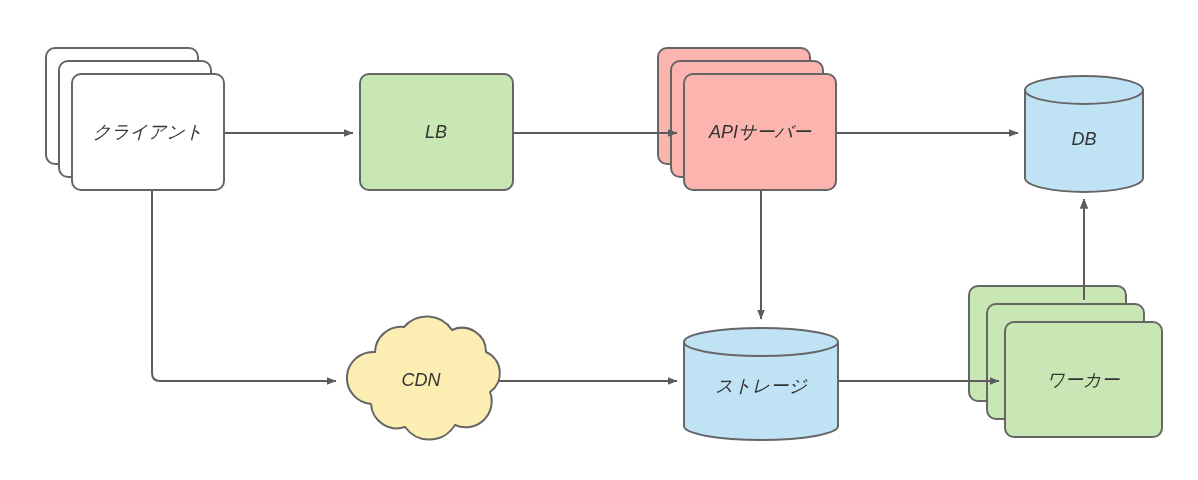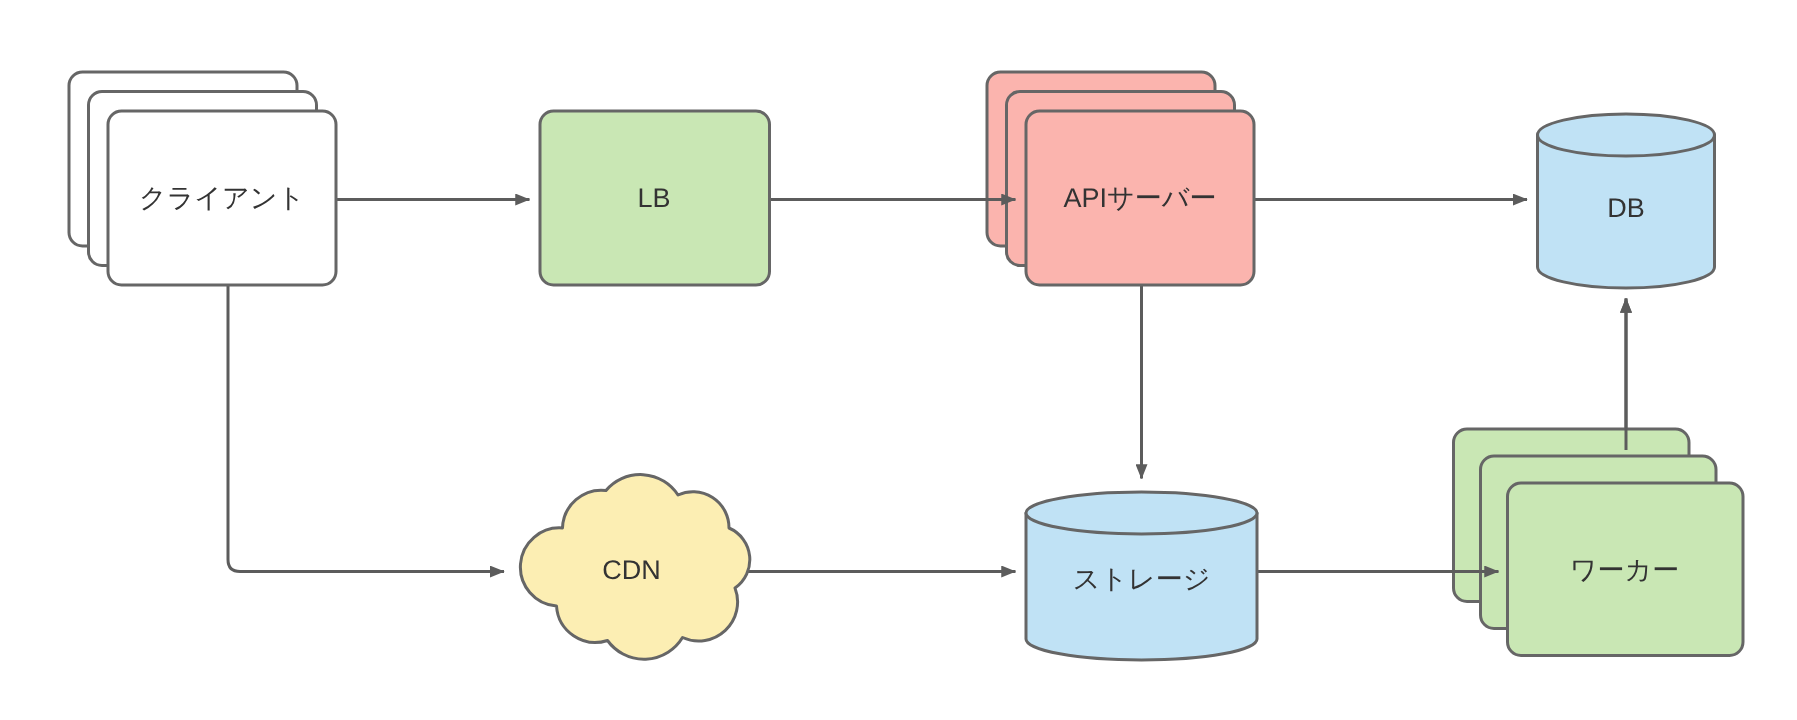--- a/index.html
+++ b/index.html
@@ -2,21 +2,21 @@
 <html><head>
 <meta charset="utf-8">
 <title>Architecture Diagram</title>
 <style>
   html,body{margin:0;padding:0;background:#ffffff;}
   body{
     width:1198px;height:480px;overflow:hidden;
     font-family:"Liberation Sans","DejaVu Sans",sans-serif;
   }
   #diagram-canvas{
-    position:relative;width:1198px;height:468px;background:#ffffff;
+    position:relative;width:1198px;height:468px;background:#ffffff;font-style:italic;
   }
   svg#arch-svg{display:block;width:1198px;height:480px;}
   .node-label{
     font-family:"Liberation Sans","DejaVu Sans",sans-serif;
     font-size:18px;fill:#333333;
     text-anchor:middle;dominant-baseline:middle;
     paint-order:stroke;
     -webkit-user-select:none;user-select:none;
   }
   .shape{stroke-linejoin:round;}

